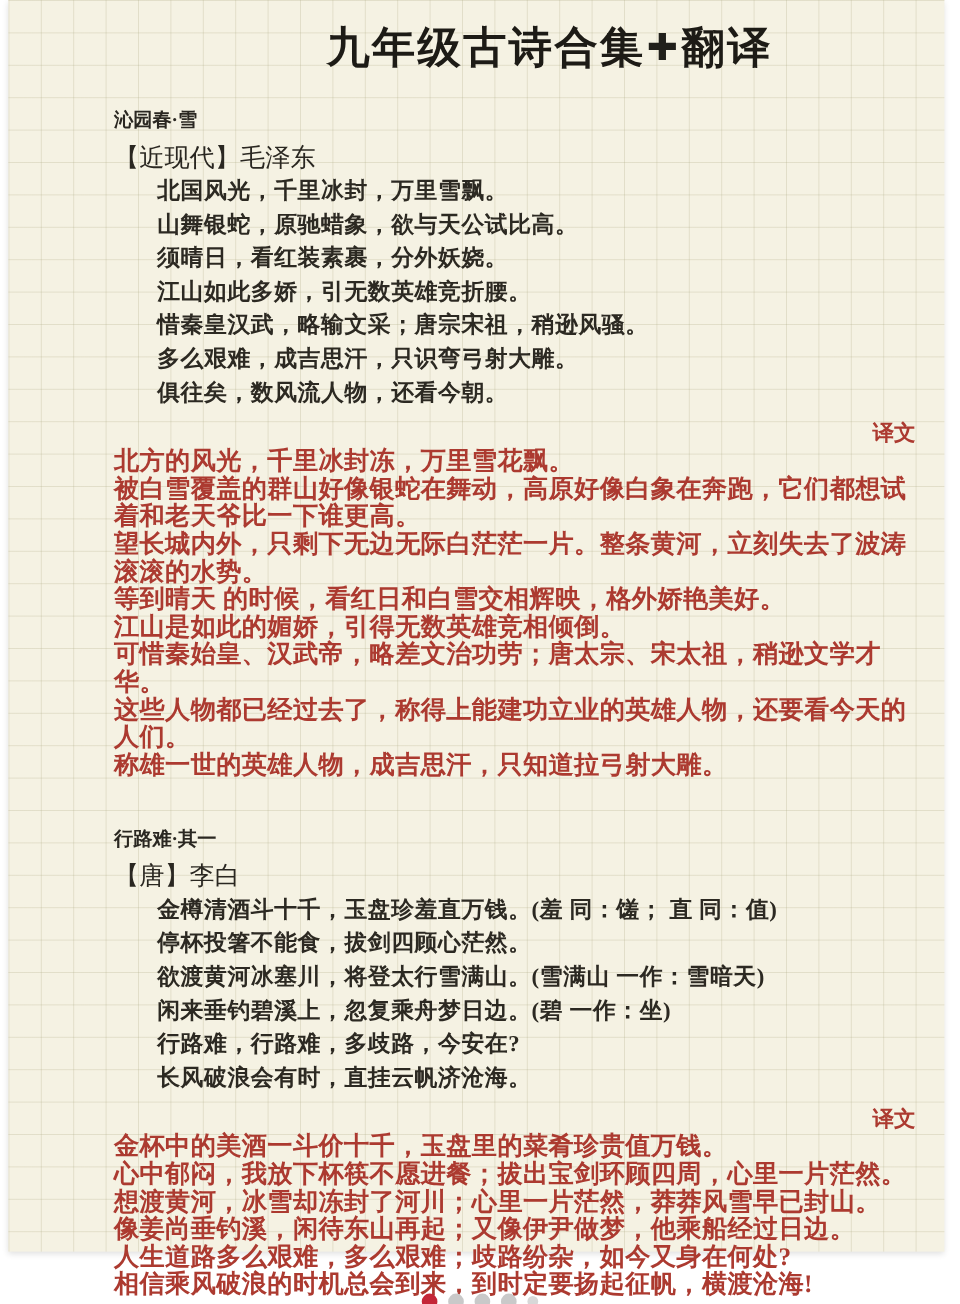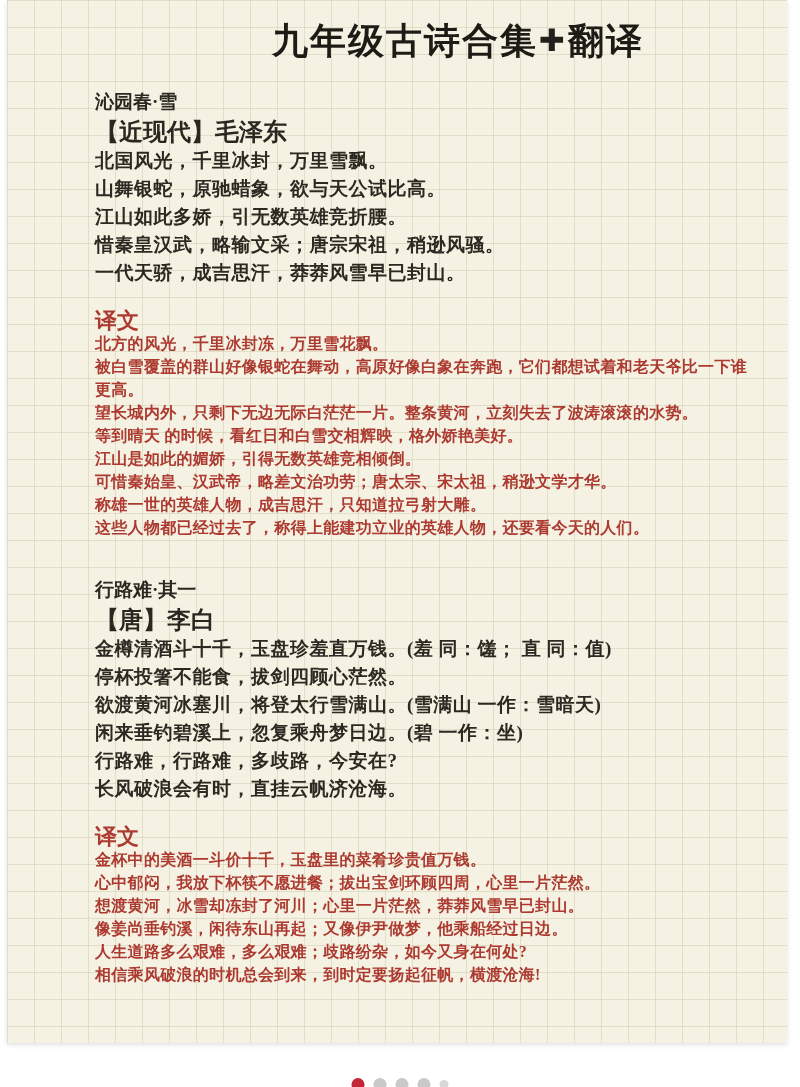--- a/index.html
+++ b/index.html
@@ -38,47 +38,49 @@
     font-family:"DejaVu Sans","Liberation Sans",sans-serif;
     font-size:31px;
     color:#21201b;
     vertical-align:2px;
     padding:0 1px;
   }
   .poem-section{margin:0 0 26px 0;}
   .poem-section + .poem-section{margin-top:36px;}
   .poem-title{
     margin:0;
-    font-size:19px;
+    font-size:16px;
     font-weight:700;
     color:#2a2721;
     line-height:30px;
   }
   .poem-author{
-    font-size:24px;
-    font-weight:700;
+    font-size:21px;
+    font-weight:400;
     color:#2a2721;
     line-height:30px;
   }
   .poem-line{
     font-size:19px;
     font-weight:600;
     color:#2c2922;
     line-height:28px;
     letter-spacing:0.5px;
+    margin-left:36px;
   }
   .t-label{
-    margin-top:22px;
-    font-size:22px;
+    margin-top:8px;
+    font-size:18px;
     font-weight:700;
     color:#ac3a30;
     line-height:23px;
+    text-align:right;
   }
   .t-line{
-    font-size:16px;
+    font-size:21px;
     font-weight:700;
     color:#ac3a30;
     line-height:23px;
     letter-spacing:0.3px;
   }
   .dots{
     position:absolute;
     top:1078px;
     left:50%;
     transform:translateX(-50%);
@@ -99,32 +101,34 @@
 <div class="paper">
   <div class="title-row">
     <h1 class="page-title"><span>九年级古诗合集</span><span class="plus-icon">✚</span><span>翻译</span></h1>
   </div>
   <div>
       <section class="poem-section">
         <h2 class="poem-title">沁园春·雪</h2>
         <div class="poem-author">【近现代】毛泽东</div>
         <div class="poem-line">北国风光，千里冰封，万里雪飘。</div>
         <div class="poem-line">山舞银蛇，原驰蜡象，欲与天公试比高。</div>
+        <div class="poem-line">须晴日，看红装素裹，分外妖娆。</div>
         <div class="poem-line">江山如此多娇，引无数英雄竞折腰。</div>
         <div class="poem-line">惜秦皇汉武，略输文采；唐宗宋祖，稍逊风骚。</div>
-        <div class="poem-line">一代天骄，成吉思汗，莽莽风雪早已封山。</div>
+        <div class="poem-line">多么艰难，成吉思汗，只识弯弓射大雕。</div>
+        <div class="poem-line">俱往矣，数风流人物，还看今朝。</div>
         <div class="t-label">译文</div>
         <div class="t-line">北方的风光，千里冰封冻，万里雪花飘。</div>
         <div class="t-line">被白雪覆盖的群山好像银蛇在舞动，高原好像白象在奔跑，它们都想试着和老天爷比一下谁更高。</div>
         <div class="t-line">望长城内外，只剩下无边无际白茫茫一片。整条黄河，立刻失去了波涛滚滚的水势。</div>
         <div class="t-line">等到晴天 的时候，看红日和白雪交相辉映，格外娇艳美好。</div>
         <div class="t-line">江山是如此的媚娇，引得无数英雄竞相倾倒。</div>
         <div class="t-line">可惜秦始皇、汉武帝，略差文治功劳；唐太宗、宋太祖，稍逊文学才华。</div>
+        <div class="t-line">这些人物都已经过去了，称得上能建功立业的英雄人物，还要看今天的人们。</div>
         <div class="t-line">称雄一世的英雄人物，成吉思汗，只知道拉弓射大雕。</div>
-        <div class="t-line">这些人物都已经过去了，称得上能建功立业的英雄人物，还要看今天的人们。</div>
       </section>
       <section class="poem-section">
         <h2 class="poem-title">行路难·其一</h2>
         <div class="poem-author">【唐】李白</div>
         <div class="poem-line">金樽清酒斗十千，玉盘珍羞直万钱。(羞 同：馐； 直 同：值)</div>
         <div class="poem-line">停杯投箸不能食，拔剑四顾心茫然。</div>
         <div class="poem-line">欲渡黄河冰塞川，将登太行雪满山。(雪满山 一作：雪暗天)</div>
         <div class="poem-line">闲来垂钓碧溪上，忽复乘舟梦日边。(碧 一作：坐)</div>
         <div class="poem-line">行路难，行路难，多歧路，今安在?</div>
         <div class="poem-line">长风破浪会有时，直挂云帆济沧海。</div>

